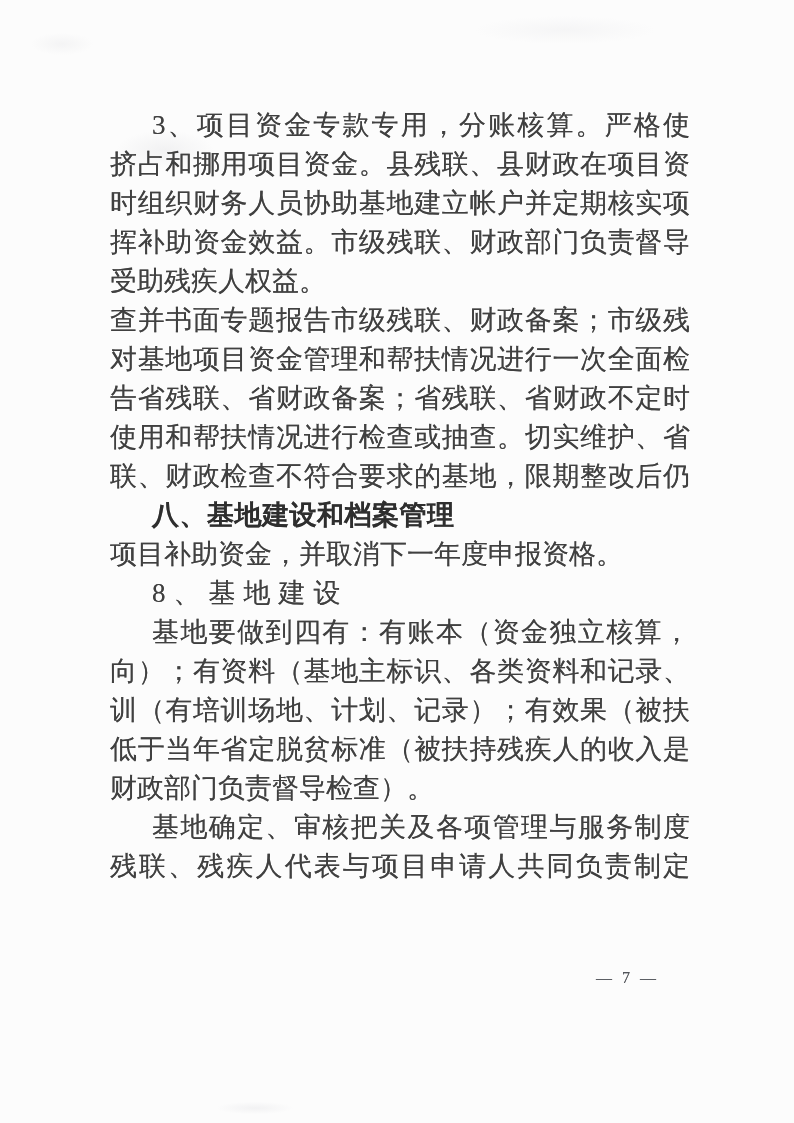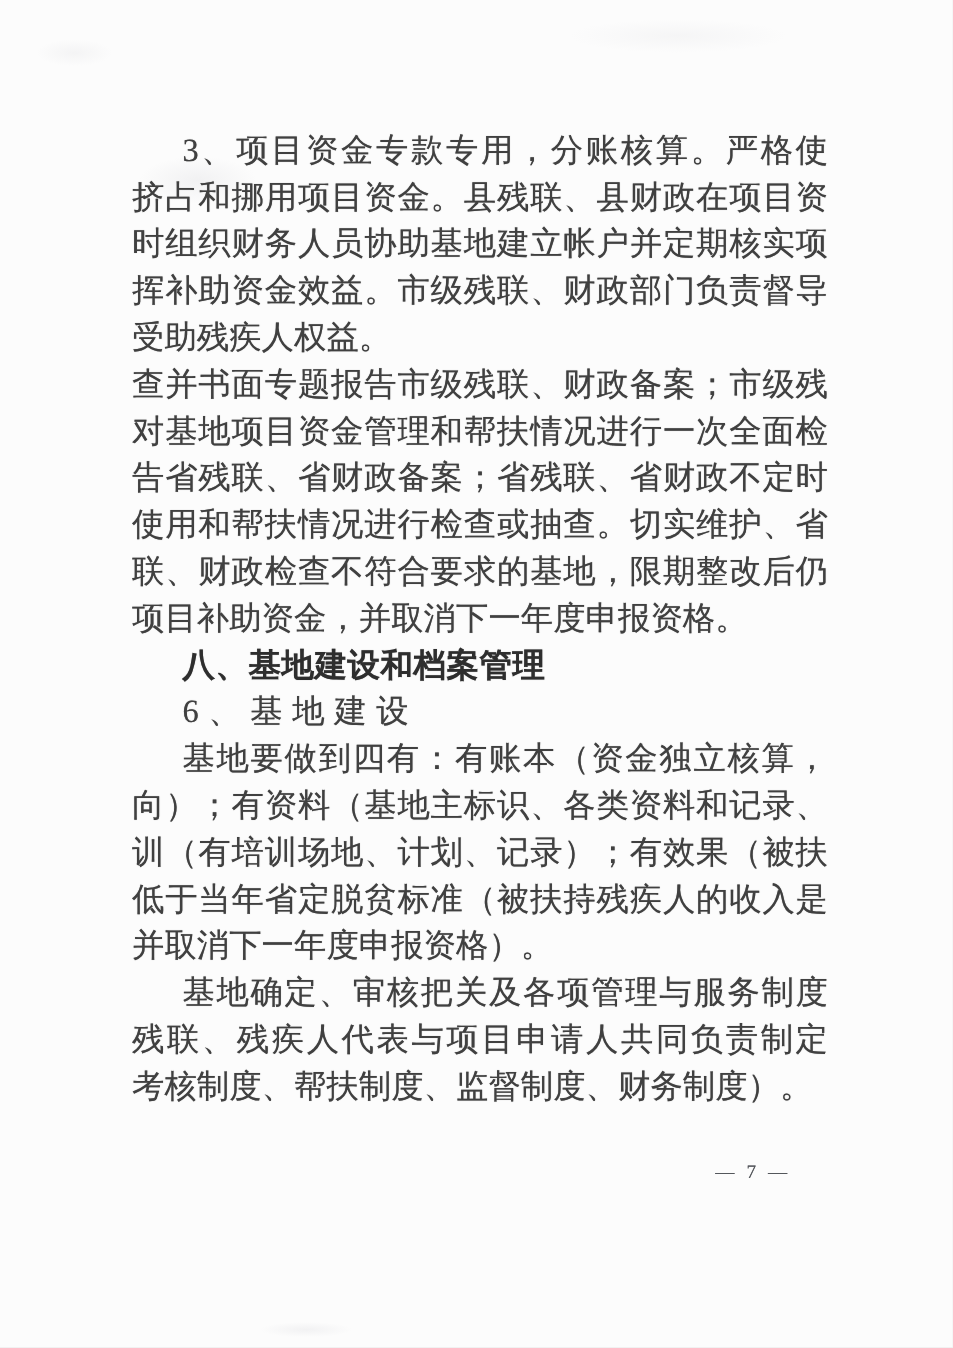--- a/index.html
+++ b/index.html
@@ -81,32 +81,31 @@
     <div class="line jl">挤占和挪用项目资金。县残联、县财政在项目资金到位后，要及</div>
     <div class="line jl">时组织财务人员协助基地建立帐户并定期核实项目资金去向，发</div>
     <div class="line jl">挥补助资金效益。市级残联、财政部门负责督导检查，切实维护</div>
     <div class="line ll">受助残疾人权益。</div>
 
     <div class="line jl">查并书面专题报告市级残联、财政备案；市级残联、财政每半年</div>
     <div class="line jl">对基地项目资金管理和帮扶情况进行一次全面检查并书面专题报</div>
     <div class="line jl">告省残联、省财政备案；省残联、省财政不定时对项目资金管理</div>
     <div class="line jl">使用和帮扶情况进行检查或抽查。切实维护、省财政或市级残</div>
     <div class="line jl">联、财政检查不符合要求的基地，限期整改后仍不合格的将追回</div>
+    <div class="line heading">八、基地建设和档案管理</div>
+
     <div class="line ll">项目补助资金，并取消下一年度申报资格。</div>
 
-    <div class="line heading">八、基地建设和档案管理</div>
-
-    <div class="line subheading">6、基地建设</div>
+    <div class="line subheading">8、基地建设</div>
 
     <div class="line jl fi">基地要做到四有：有账本（资金独立核算，明确项目资金动</div>
     <div class="line jl">向）；有资料（基地主标识、各类资料和记录、相关制度）；有培</div>
     <div class="line jl">训（有培训场地、计划、记录）；有效果（被扶持残疾人收入不</div>
     <div class="line jl">低于当年省定脱贫标准（被扶持残疾人的收入是指被扶持残疾人</div>
-    <div class="line ll">并取消下一年度申报资格）。</div>
+    <div class="line ll">财政部门负责督导检查）。</div>
 
     <div class="line jl fi">基地确定、审核把关及各项管理与服务制度由所属地财政、</div>
     <div class="line jl">残联、残疾人代表与项目申请人共同负责制定（组织制度、基地</div>
-    <div class="line ll">考核制度、帮扶制度、监督制度、财务制度）。</div>
 
   </div>
 
   <div class="footer">— 7 —</div>
 </div>
 
 </body></html>

